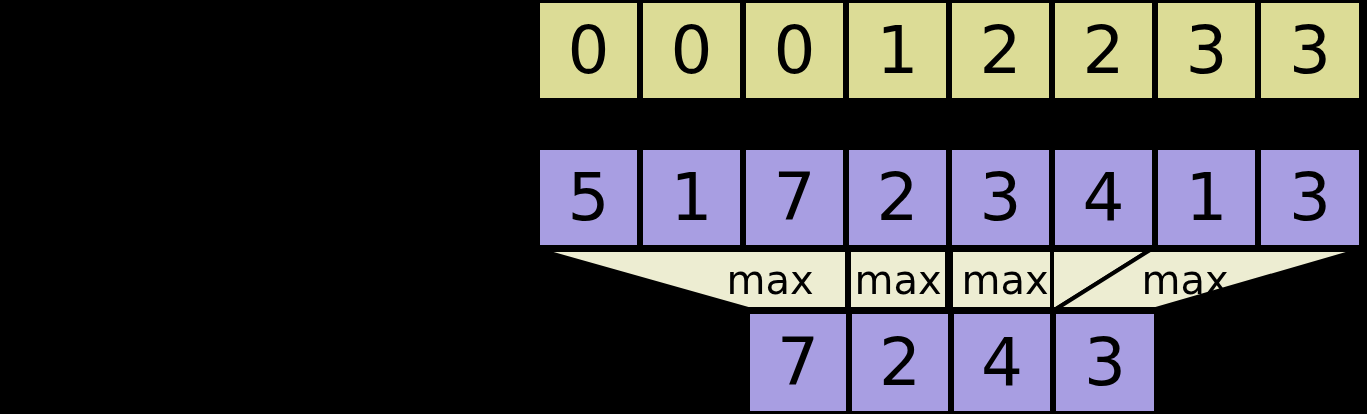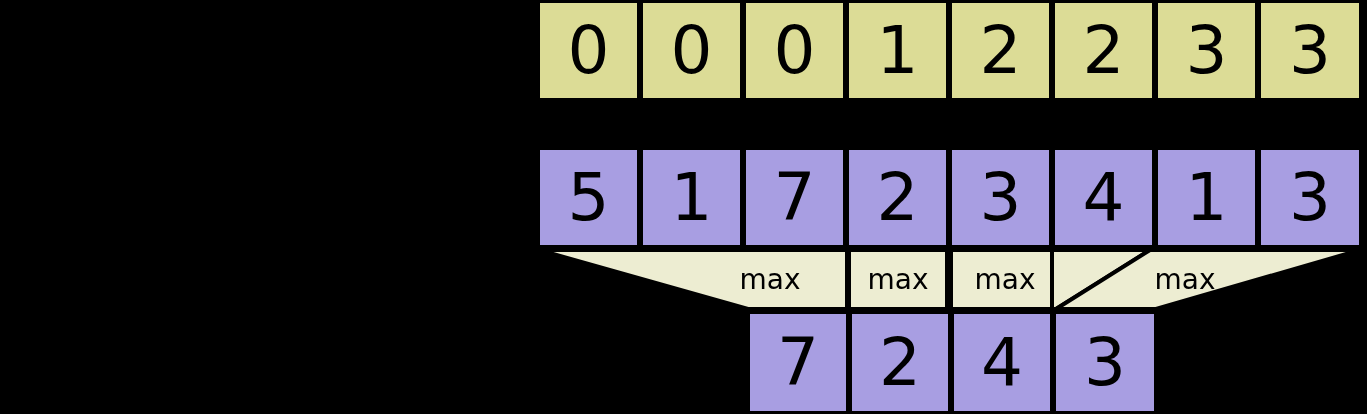--- a/index.html
+++ b/index.html
@@ -8,21 +8,21 @@
   #stage{position:relative;width:1367px;height:414px;background:#000;}
 
   .cell{position:absolute;box-sizing:border-box;border:3px solid #000;
         display:flex;align-items:center;justify-content:center;
         color:#000;font-size:66px;line-height:1;}
   .row-index .cell{background:#dcdc96;}
   .row-values .cell{background:#a89ee2;}
   .row-output .cell{background:#a89ee2;}
 
   .connectors{position:absolute;left:0;top:0;width:1367px;height:414px;}
-  .conn-label{position:absolute;color:#000;font-size:28px;line-height:1;
+  .conn-label{position:absolute;color:#000;font-size:40px;line-height:1;
               display:flex;align-items:center;justify-content:center;
               pointer-events:none;}
 </style>
 </head>
 <body>
 
 <div id="stage">
 
   <div class="row-index">
     <div class="cell" style="left:537px;top:0px;width:103px;height:101px;">0</div>

